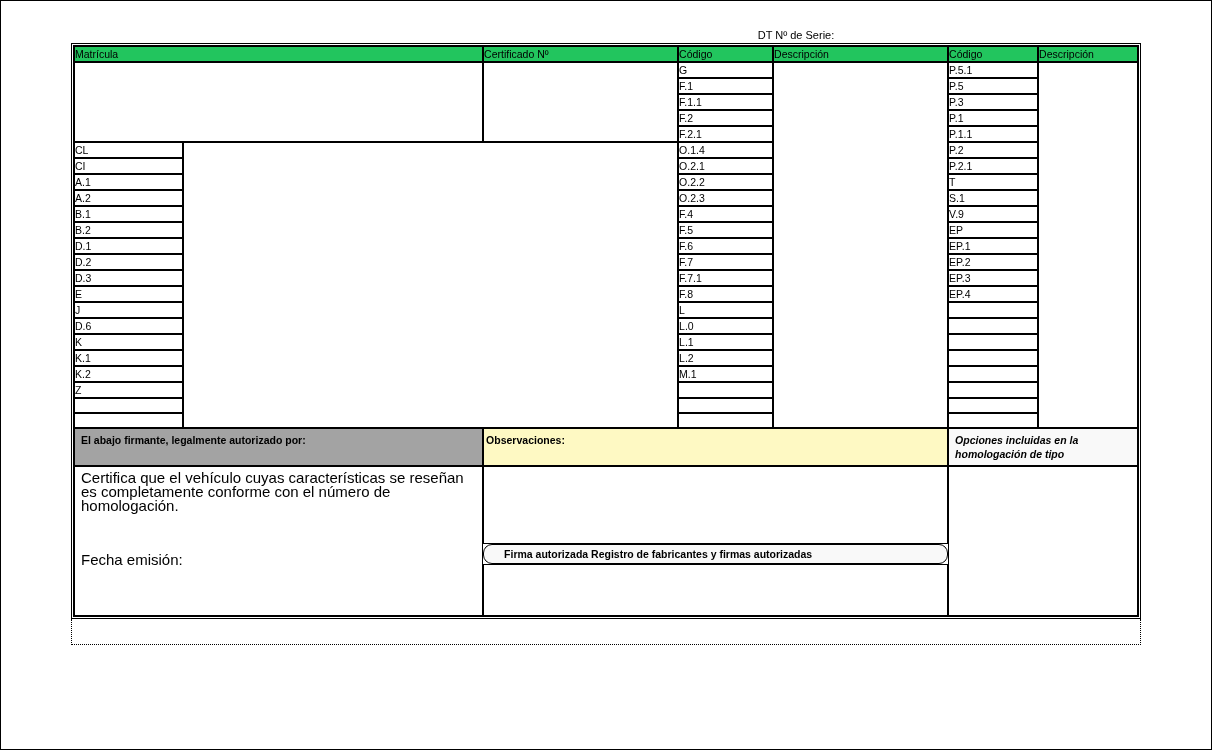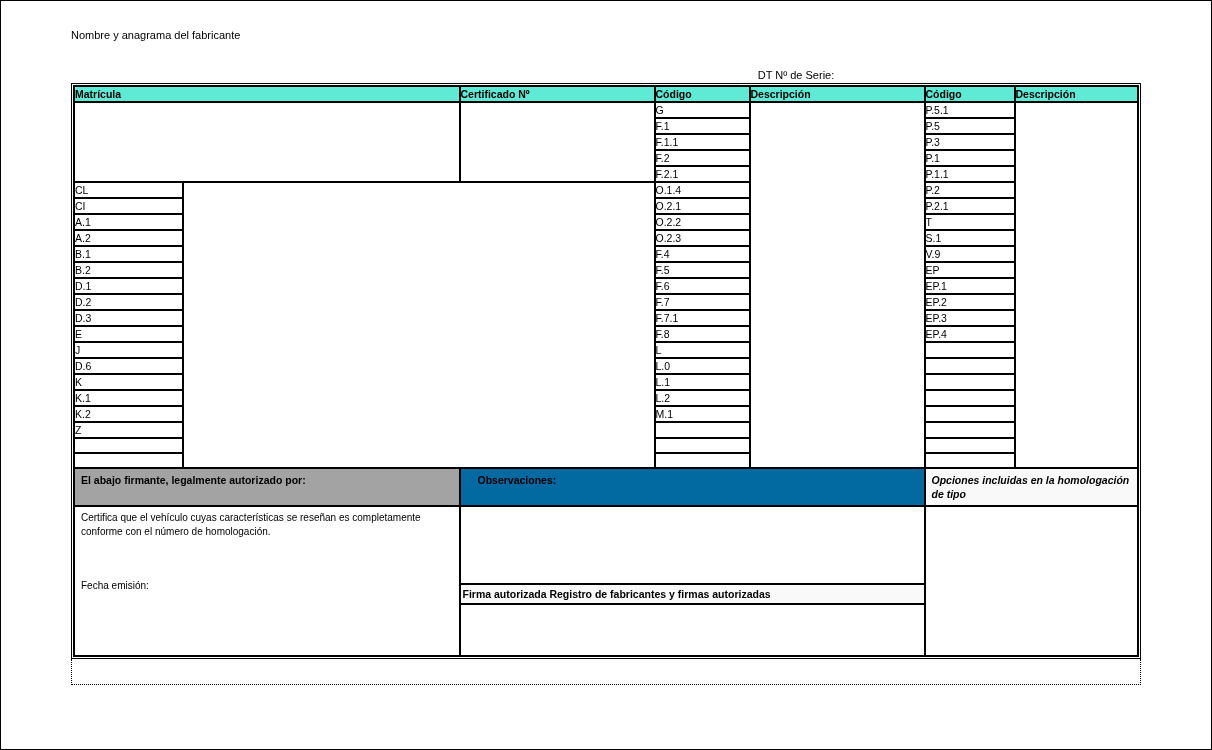--- a/index.html
+++ b/index.html
@@ -44,48 +44,47 @@
   .outer {
     border: 3px double #000;
     border-collapse: separate;
     border-spacing: 0;
   }
   .outer > tbody > tr > td {
     border: 1px solid #000;
     padding: 0;
   }
   .hdr td {
-    font-weight: bold;
-    background: #5eead4;
+    font-weight: normal;
+    background: #22c55e;
   }
   .codecol { width: 95px; }
   .codecol2 { width: 90px; }
   .matricula-col { width: 230px; }
   .cert-col { width: 195px; margin-left: 24px; }
   .desc1-col { width: 175px; }
   .desc2-col { }
   .rowpad td { height: 15px; }
   .sign-left { font-weight: bold; padding: 4px 6px !important; background:#a3a3a3; }
-  .sign-body { padding: 4px 6px !important; font-size:10px; vertical-align: top; }
-  .obs-hdr { font-weight: bold; padding: 4px 17px !important; background:#0369a1;margin-top:11px; }
-  .firm-hdr { font-weight: bold; padding: 2px 2px !important; background:#f9f9f9; }
+  .sign-body { padding: 4px 6px !important; font-size:15px; vertical-align: top; }
+  .obs-hdr { font-weight: bold; padding: 4px 2px !important; background:#fef9c3;margin-top:11px; }
+  .firm-hdr { font-weight: bold; padding: 2px 20px !important; background:#f9f9f9;border-radius:9px; }
   .opt-hdr { font-weight: bold; padding: 4px 6px !important; background:#f9f9f9;font-style:italic; }
   .footer-dots {
     border: 1px dotted #000;
     border-top: none;
     height: 26px;
     margin-top: 0;
   }
 </style>
 </head>
 <body>
 
 <div class="page">
 
-  <div class="topline">Nombre y anagrama del fabricante</div>
 
   <div class="serial">DT    Nº de Serie:</div>
 
   <table class="outer">
     <tbody>
 
     <tr class="hdr">
       <td class="matricula-col" colspan="2">Matrícula</td>
       <td class="cert-col">Certificado Nº</td>
       <td class="codecol">Código</td>

